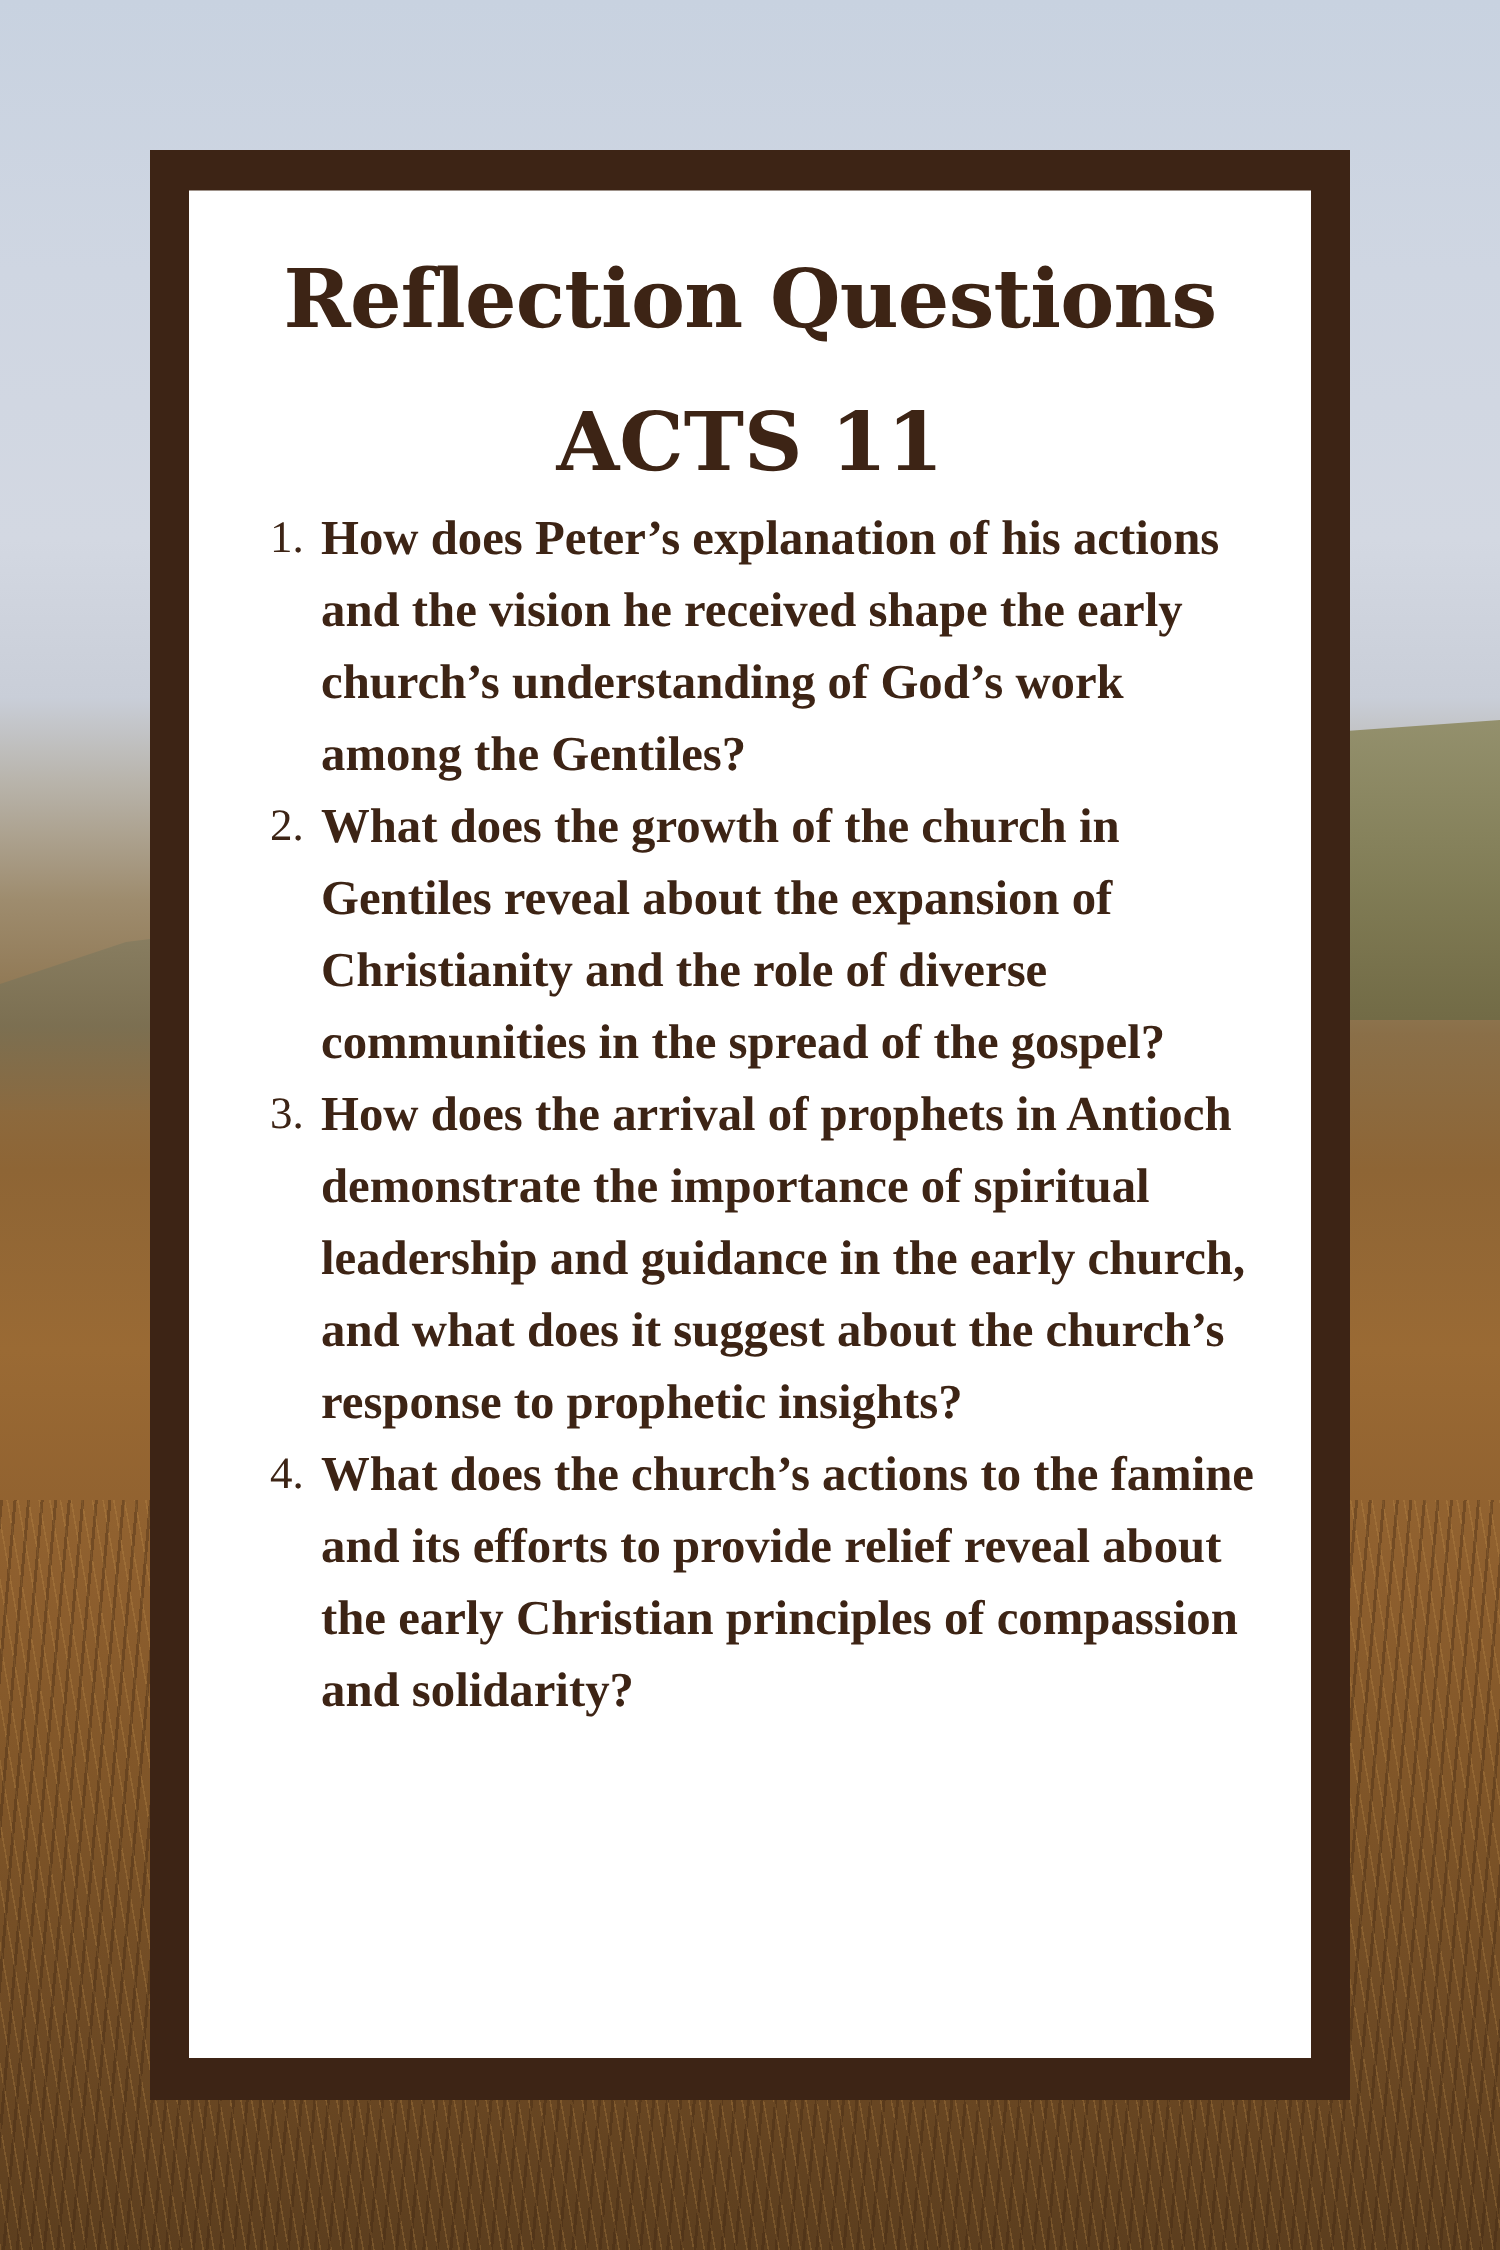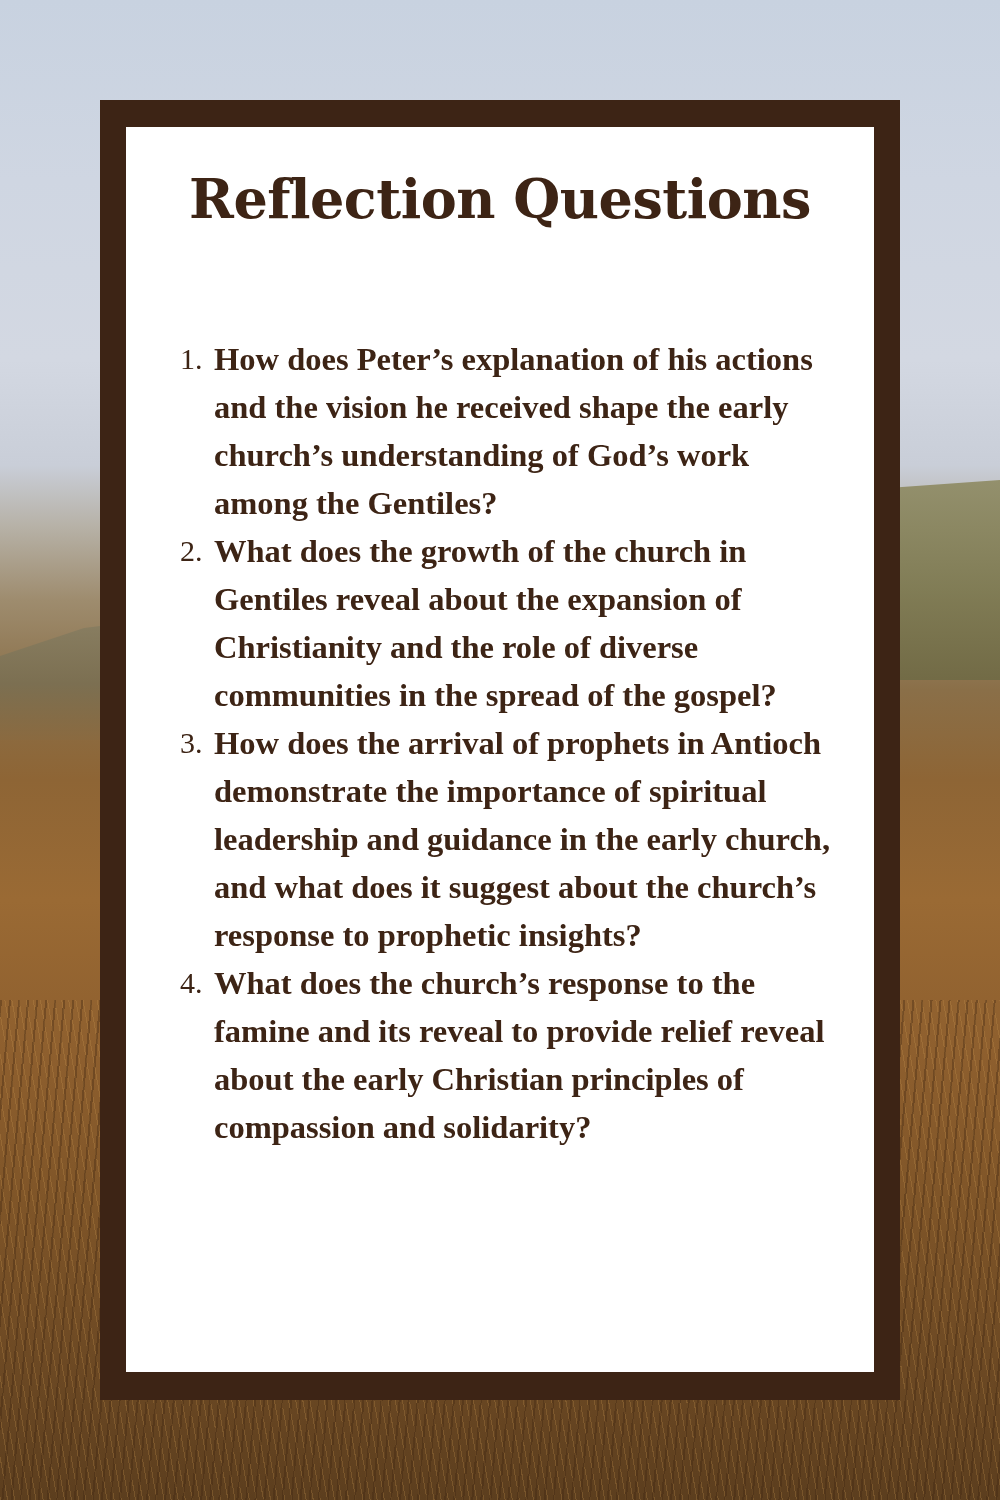--- a/index.html
+++ b/index.html
@@ -131,33 +131,34 @@
 
 <div class="bg">
   <div class="hill-left"></div>
   <div class="hill-right"></div>
   <div class="grass"></div>
 </div>
 
 <div class="frame">
   <div class="panel">
     <div class="title">Reflection Questions</div>
+    <div class="subtitle">ACTS 11</div>
 
     <ol class="questions">
       <li class="q">
         <span class="q-num">1.</span>
         <span class="q-text">How does Peter’s explanation of his actions and the vision he received shape the early church’s understanding of God’s work among the Gentiles?</span>
       </li>
       <li class="q">
         <span class="q-num">2.</span>
         <span class="q-text">What does the growth of the church in Gentiles reveal about the expansion of Christianity and the role of diverse communities in the spread of the gospel?</span>
       </li>
       <li class="q">
         <span class="q-num">3.</span>
         <span class="q-text">How does the arrival of prophets in Antioch demonstrate the importance of spiritual leadership and guidance in the early church, and what does it suggest about the church’s response to prophetic insights?</span>
       </li>
       <li class="q">
         <span class="q-num">4.</span>
-        <span class="q-text">What does the church’s response to the famine and its reveal to provide relief reveal about the early Christian principles of compassion and solidarity?</span>
+        <span class="q-text">What does the church’s actions to the famine and its efforts to provide relief reveal about the early Christian principles of compassion and solidarity?</span>
       </li>
     </ol>
   </div>
 </div>
 
 </body></html>

